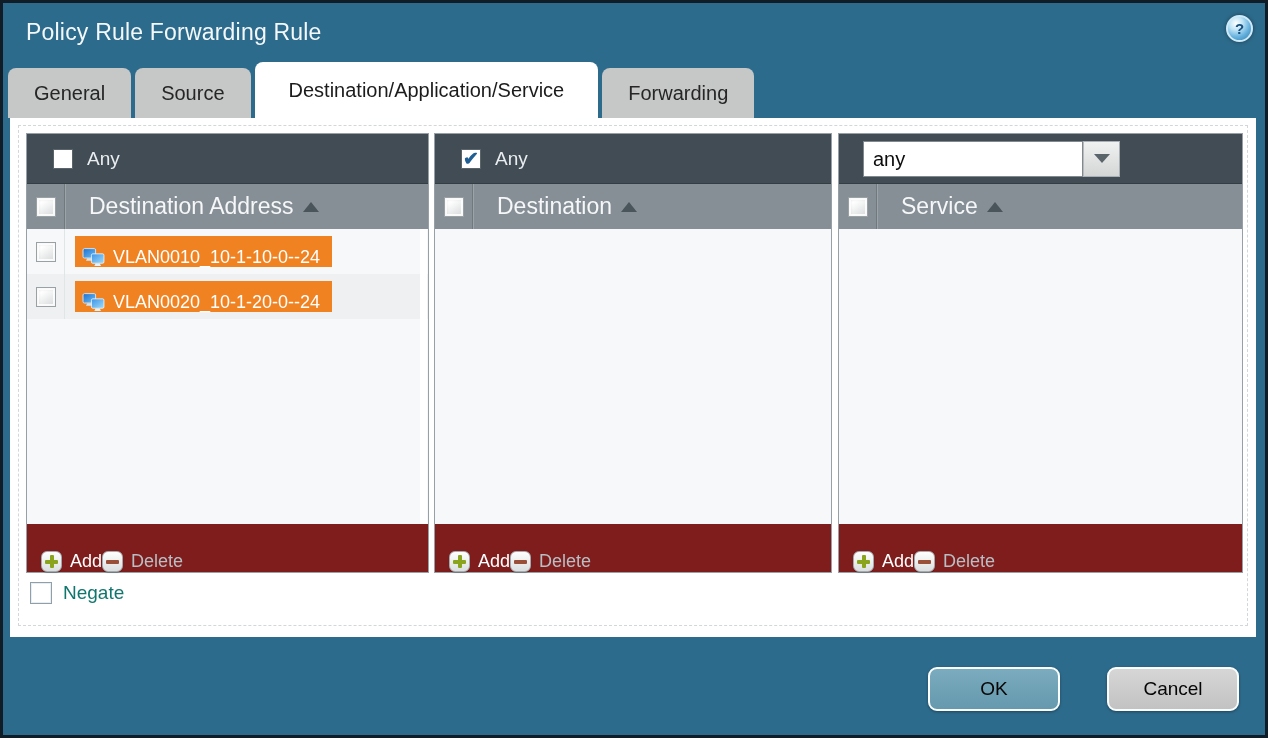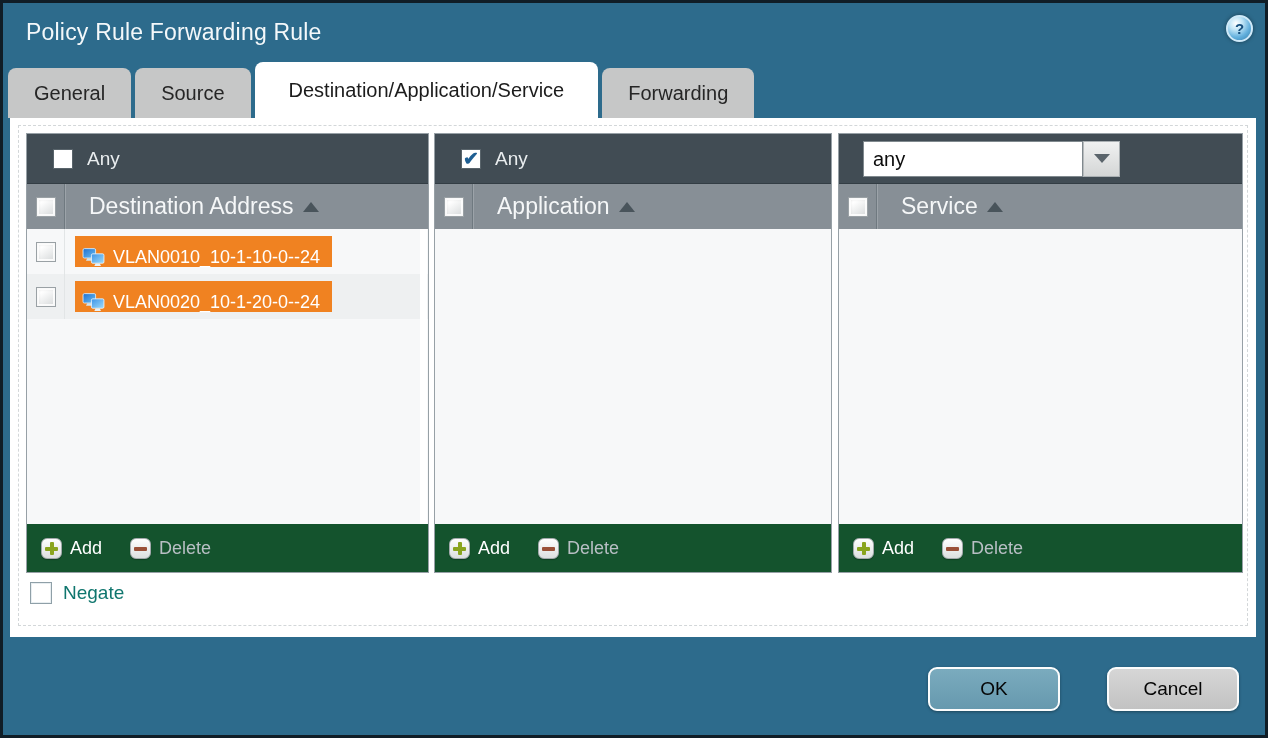--- a/index.html
+++ b/index.html
@@ -95,22 +95,22 @@
   .row.alt { background:#eef0f1; }
   .row .rowcb { width:38px; display:flex; justify-content:center; border-right:1px solid #e2e5e6; height:100%; align-items:center; }
 
   .chip {
     margin-left:10px; height:31px; display:inline-flex; align-items:center; gap:8px;
     background:#f08221; color:#ffffff; font-size:18px; padding:11px 12px 0 7px;
     cursor:pointer;
   }
 
   .toolbar {
-    height:48px; flex:0 0 48px; background:#14532d;
-    display:flex; align-items:center; padding:0 14px; gap:28px;
+    height:48px; flex:0 0 48px; background:#7f1d1d;
+    display:flex; align-items:flex-end; padding:0 14px; 
   }
   .tbtn { display:flex; align-items:center; gap:8px; cursor:pointer; }
   .tbtn .lbl { color:#ffffff; font-size:18px; }
   .tbtn.disabled { cursor:default; }
   .tbtn.disabled .lbl { color:#b8bfc4; }
   .iconbox {
     width:21px; height:21px; border-radius:6px; position:relative;
     background:linear-gradient(#fefefe,#dcdfdf);
     border:1px solid #a3a9ac;
     box-shadow:0 1px 1px rgba(0,0,0,.25);
@@ -274,21 +274,21 @@
 
     <div class="col col2">
       <div class="anybar">
         <span class="cb cb-flat checked"></span>
         <span class="lbl">Any</span>
       </div>
       <div class="colheader">
         <span class="cbcell">
             <span class="cb cb-bevel"></span>
           </span>
-        <span class="lbl">Application</span>
+        <span class="lbl">Destination</span>
         <span class="sort-up"></span>
       </div>
       <div class="colbody"></div>
       <div class="toolbar">
         <span class="tbtn">
           <span class="iconbox plus"></span>
           <span class="lbl">Add</span>
         </span>
         <span class="tbtn disabled">
           <span class="iconbox minus"></span>

